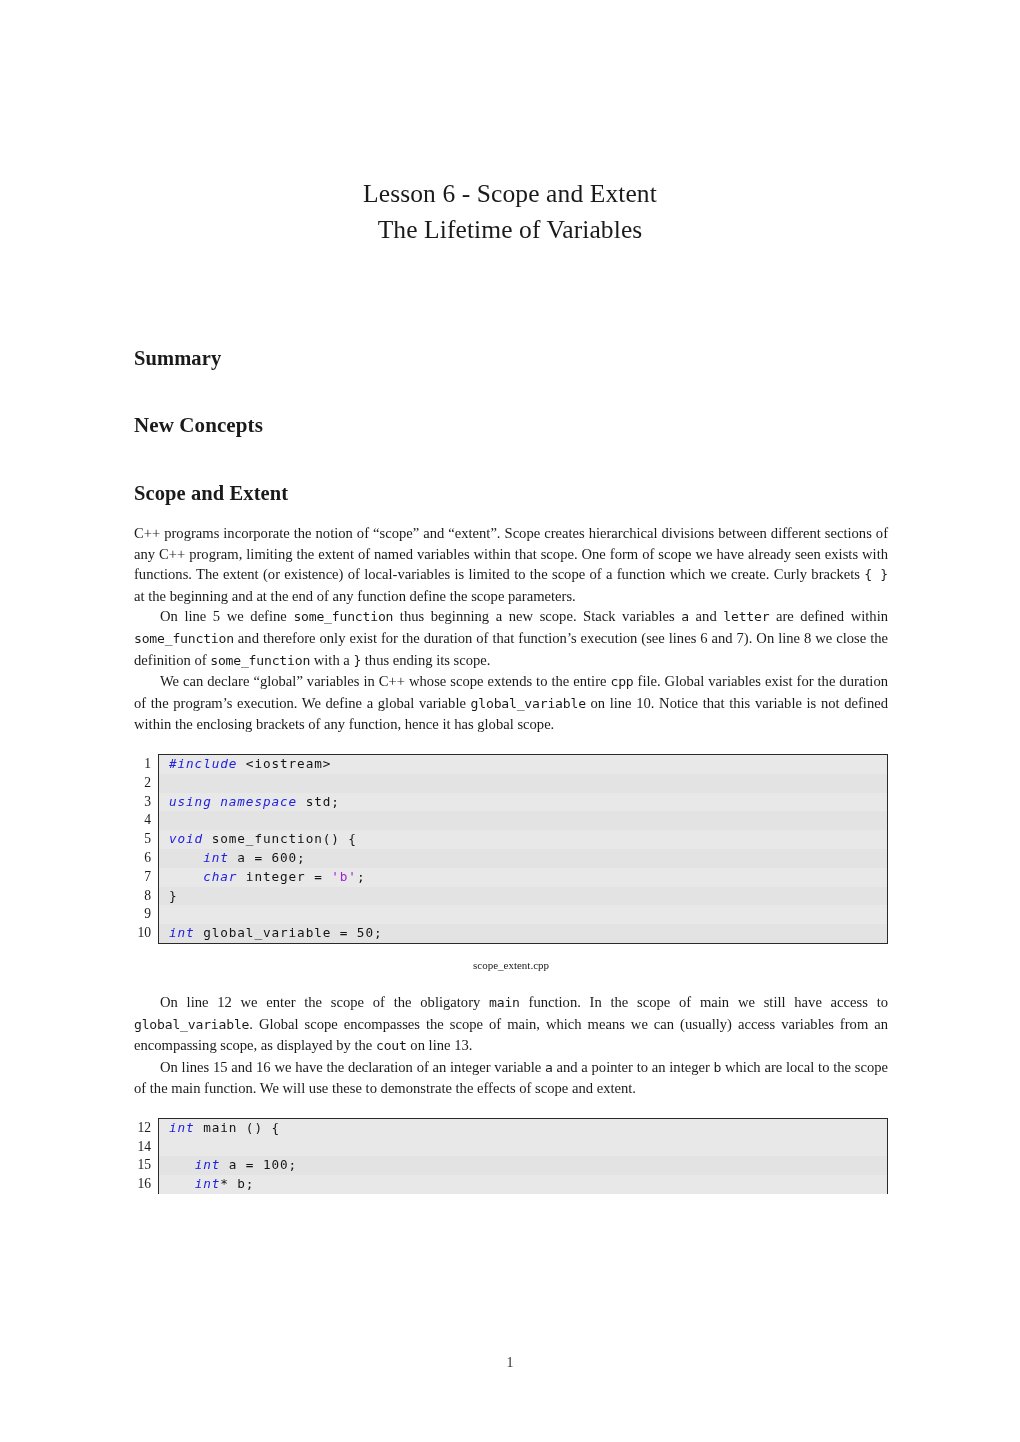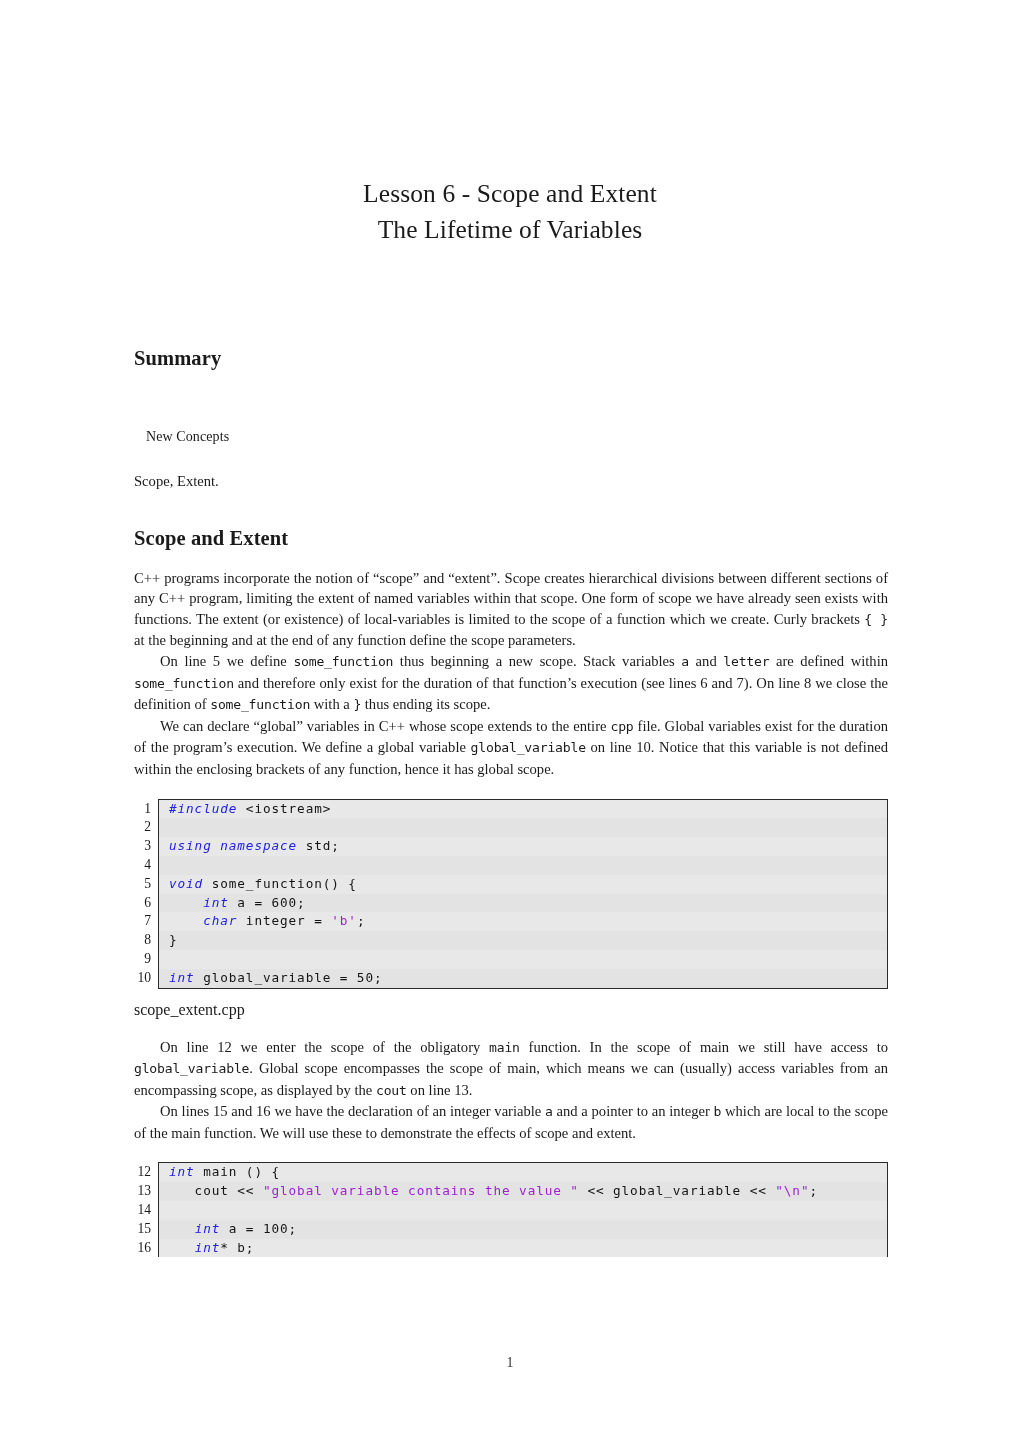--- a/index.html
+++ b/index.html
@@ -43,23 +43,23 @@
   }
 
   h1.section {
     font-size: 20.5px;
     font-weight: bold;
     margin: 0 0 0 0;
     line-height: 26px;
     letter-spacing: 0.1px;
   }
   h2.subsection {
-    font-size: 14px;
-    font-weight: normal;
-    margin: 12px;
+    font-size: 21px;
+    font-weight: bold;
+    margin: 0;
     line-height: 22px;
     letter-spacing: 0.1px;
   }
 
   p.para {
     font-size: 14.6px;
     line-height: 20.6px;
     text-align: justify;
     margin: 0;
     hyphens: auto;
@@ -115,22 +115,22 @@
     text-align: right;
     font-family: "Liberation Serif", "DejaVu Serif", serif;
     font-size: 13.6px;
     letter-spacing: 0;
     color: #1a1a1a;
   }
   .kw  { color: #2020e0; font-style: italic; }
   .str { color: #a020d0; }
 
   .caption {
-    text-align: left;
-    font-size: 16px;
+    text-align: center;
+    font-size: 11px;
     line-height: 20px;
     margin-top: 11px;
   }
 
   
   .folio {
     position: absolute;
     left: 0;
     top: 1355px;
     width: 1020px;
@@ -151,21 +151,20 @@
 
   <div class="body-col">
 
     <h1 class="section">Summary</h1>
     <div class="sp-after-h1"></div>
 
     <div class="sp-para"></div>
 
     <h2 class="subsection">New Concepts</h2>
     <div class="sp-after-h2"></div>
-    <p class="para">Scope, Extent.</p>
 
     <div class="sp-para" style="height:33px"></div>
 
     <h1 class="section">Scope and Extent</h1>
     <div class="sp-after-h1"></div>
 
     <p class="para"><span>C++ programs incorporate the notion of “scope” and “extent”. Scope creates hierarchical divisions between different sections of any C++ program, limiting the extent of named variables within that scope. One form of scope we have already seen exists with functions. The extent (or existence) of local-variables is limited to the scope of a function which we create. Curly brackets </span><code class="mono">{ }</code><span> at the beginning and at the end of any function define the scope parameters.</span></p>
 
     <p class="para indent"><span>On line 5 we define </span><code class="mono">some_function</code><span> thus beginning a new scope. Stack variables </span><code class="mono">a</code><span> and </span><code class="mono">letter</code><span> are defined within </span><code class="mono">some_function</code><span> and therefore only exist for the duration of that function’s execution (see lines 6 and 7). On line 8 we close the definition of </span><code class="mono">some_function</code><span> with a </span><code class="mono">}</code><span> thus ending its scope.</span></p>
 
@@ -193,21 +192,20 @@
 
     <p class="para indent"><span>On line 12 we enter the scope of the obligatory </span><code class="mono">main</code><span> function. In the scope of main we still have access to </span><code class="mono">global_variable</code><span>. Global scope encompasses the scope of main, which means we can (usually) access variables from an encompassing scope, as displayed by the </span><code class="mono">cout</code><span> on line 13.</span></p>
 
     <p class="para indent"><span>On lines 15 and 16 we have the declaration of an integer variable </span><code class="mono">a</code><span> and a pointer to an integer </span><code class="mono">b</code><span> which are local to the scope of the main function. We will use these to demonstrate the effects of scope and extent.</span></p>
 
     <div class="sp-block"></div>
 
     <div class="listing">
       <div class="code-box topline" id="lst2">
           <div class="code-row"><span class="lno">12</span><span class="kw">int</span><span> main () {</span></div>
-          <div class="code-row alt"><span class="lno">13</span><span>   cout &lt;&lt; </span><span class="str">"global variable contains the value "</span><span> &lt;&lt; global_variable &lt;&lt; </span><span class="str">"\n"</span><span>;</span></div>
           <div class="code-row"><span class="lno">14</span><span></span></div>
           <div class="code-row alt"><span class="lno">15</span><span>   </span><span class="kw">int</span><span> a = 100;</span></div>
           <div class="code-row"><span class="lno">16</span><span>   </span><span class="kw">int</span><span>* b;</span></div>
         </div>
     </div>
 
   </div>
 
   <div class="folio">1</div>
 

